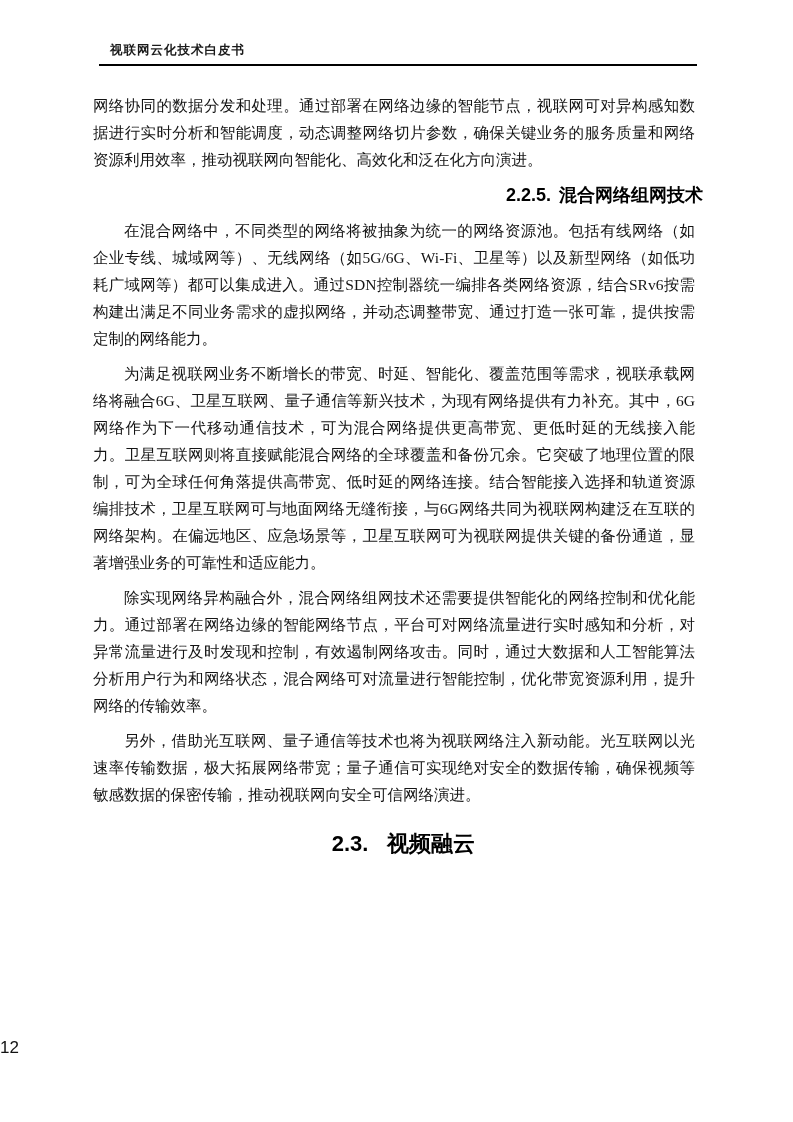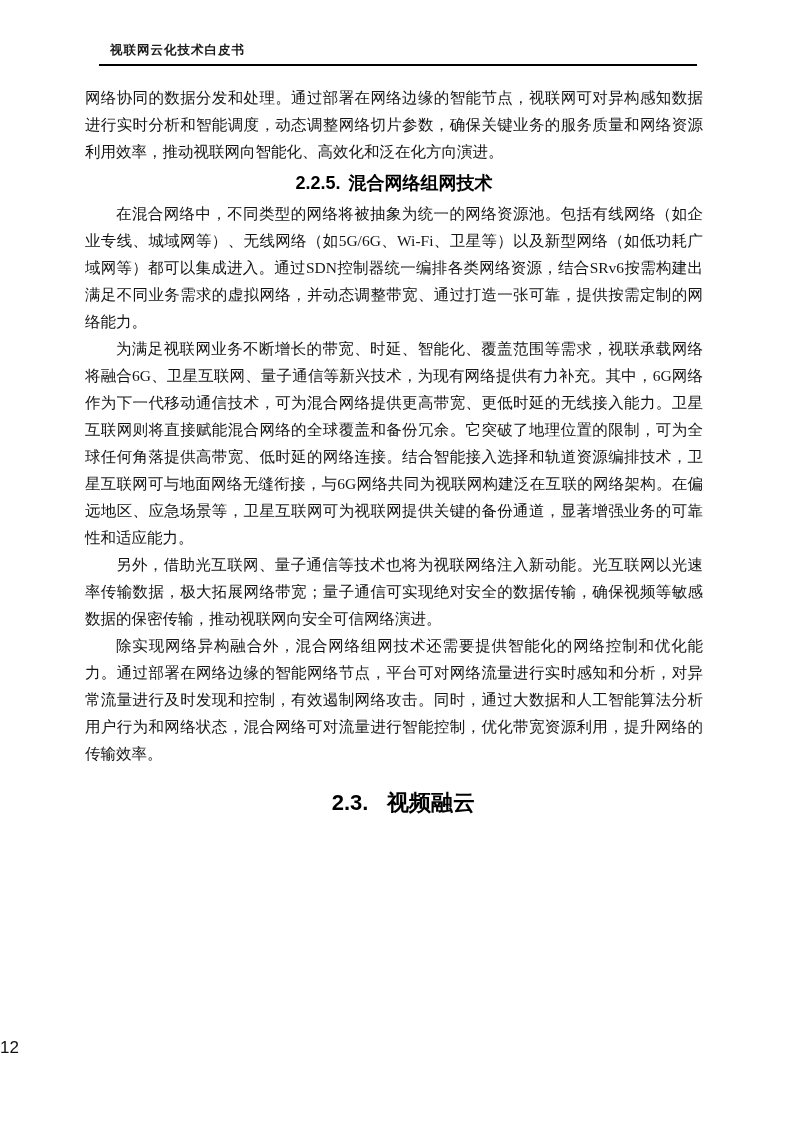--- a/index.html
+++ b/index.html
@@ -40,35 +40,35 @@
   .page-body {
     position: absolute;
     left: 85px;
     top: 84px;
     width: 618px;
     font-size: 15.5px;
     line-height: 27px;
     text-align: justify;
   }
   .para {
-    margin: 0;
+    margin: 8px;
     text-indent: 2em;
   }
   .para.no-indent {
     text-indent: 0;
   }
   
   .heading-sub {
     margin: 4px 0 3px 0;
     font-family: "Liberation Sans", "DejaVu Sans", sans-serif;
     font-weight: 700;
     font-size: 18px;
     line-height: 28px;
     color: #000000;
-    text-align: center;
+    text-align: right;
   }
   .heading-sub .h-num {
     margin-right: 8px;
   }
   
   .heading-section {
     margin: 20px 0 8px 0;
     font-family: "Liberation Sans", "DejaVu Sans", sans-serif;
     font-weight: 700;
     font-size: 22px;
@@ -108,23 +108,23 @@
 
     <h3 class="heading-sub">
       <span class="h-num">2.2.5.</span><span>混合网络组网技术</span>
     </h3>
 
 
     <p class="para">在混合网络中，不同类型的网络将被抽象为统一的网络资源池。包括有线网络（如企业专线、城域网等）、无线网络（如5G/6G、Wi-Fi、卫星等）以及新型网络（如低功耗广域网等）都可以集成进入。通过SDN控制器统一编排各类网络资源，结合SRv6按需构建出满足不同业务需求的虚拟网络，并动态调整带宽、通过打造一张可靠，提供按需定制的网络能力。</p>
 
     <p class="para">为满足视联网业务不断增长的带宽、时延、智能化、覆盖范围等需求，视联承载网络将融合6G、卫星互联网、量子通信等新兴技术，为现有网络提供有力补充。其中，6G网络作为下一代移动通信技术，可为混合网络提供更高带宽、更低时延的无线接入能力。卫星互联网则将直接赋能混合网络的全球覆盖和备份冗余。它突破了地理位置的限制，可为全球任何角落提供高带宽、低时延的网络连接。结合智能接入选择和轨道资源编排技术，卫星互联网可与地面网络无缝衔接，与6G网络共同为视联网构建泛在互联的网络架构。在偏远地区、应急场景等，卫星互联网可为视联网提供关键的备份通道，显著增强业务的可靠性和适应能力。</p>
 
+    <p class="para">除实现网络异构融合外，混合网络组网技术还需要提供智能化的网络控制和优化能力。通过部署在网络边缘的智能网络节点，平台可对网络流量进行实时感知和分析，对异常流量进行及时发现和控制，有效遏制网络攻击。同时，通过大数据和人工智能算法分析用户行为和网络状态，混合网络可对流量进行智能控制，优化带宽资源利用，提升网络的传输效率。</p>
+
     <p class="para">另外，借助光互联网、量子通信等技术也将为视联网络注入新动能。光互联网以光速率传输数据，极大拓展网络带宽；量子通信可实现绝对安全的数据传输，确保视频等敏感数据的保密传输，推动视联网向安全可信网络演进。</p>
-
-    <p class="para">除实现网络异构融合外，混合网络组网技术还需要提供智能化的网络控制和优化能力。通过部署在网络边缘的智能网络节点，平台可对网络流量进行实时感知和分析，对异常流量进行及时发现和控制，有效遏制网络攻击。同时，通过大数据和人工智能算法分析用户行为和网络状态，混合网络可对流量进行智能控制，优化带宽资源利用，提升网络的传输效率。</p>
 
     <h2 class="heading-section">
       <span class="h-num">2.3.</span><span>视频融云</span>
     </h2>
 
 
   </main>
 
   <footer class="page-footer">
     <div class="page-number">12</div>

